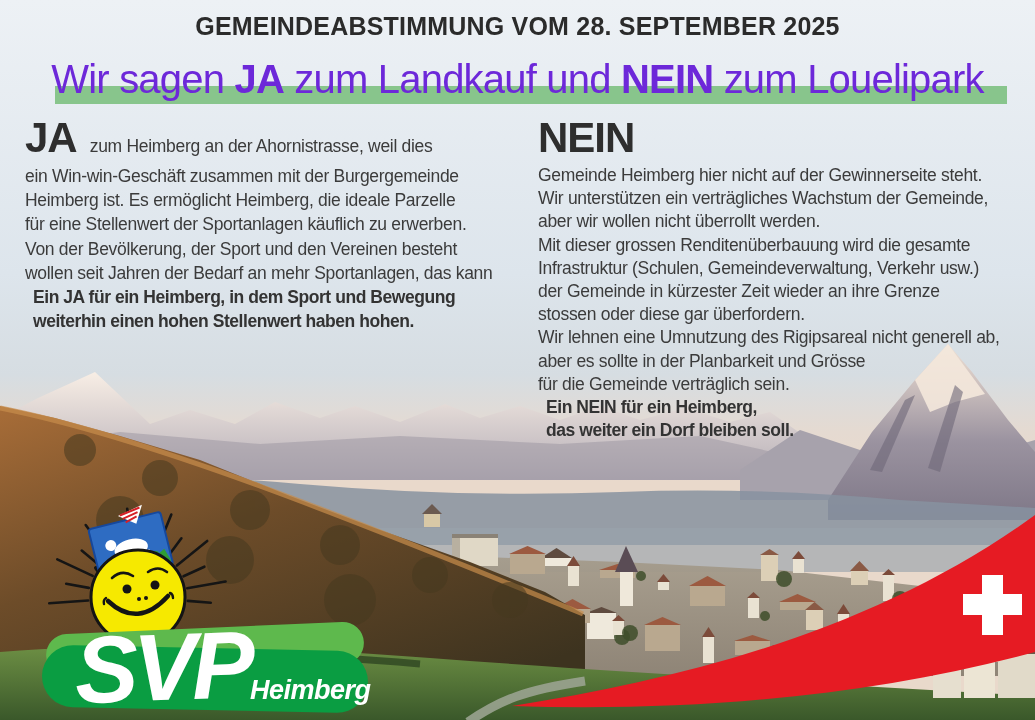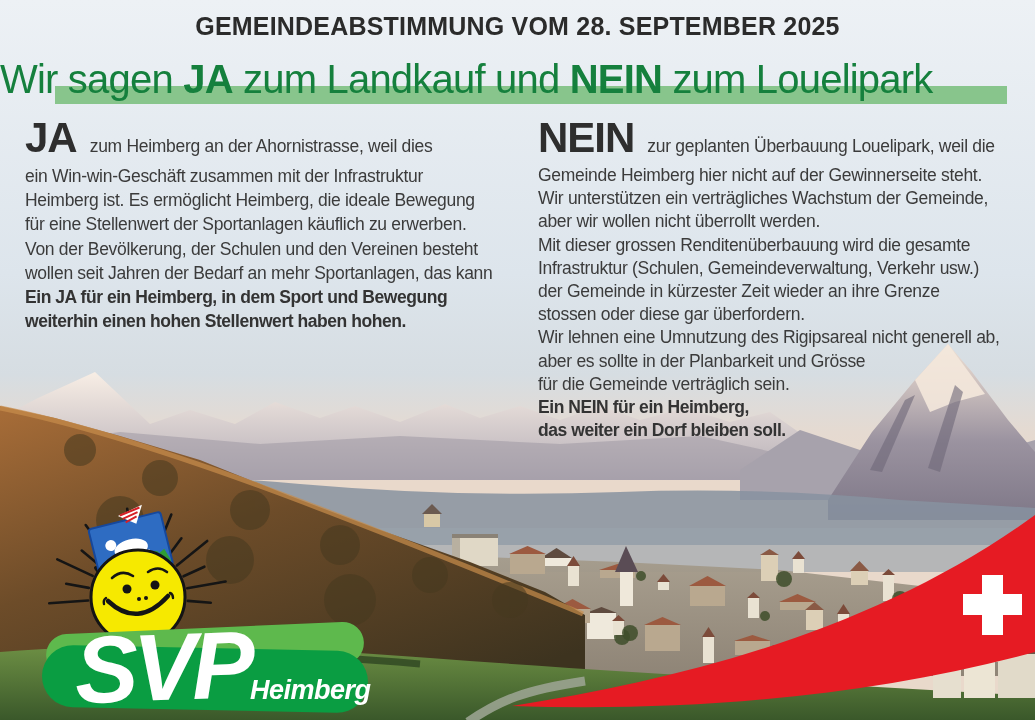--- a/index.html
+++ b/index.html
@@ -8,33 +8,33 @@
     font-family:"Liberation Sans",sans-serif;background:#e9eef2;
   }
   .poster svg{position:absolute;inset:0;}
   .top-title{
     position:absolute;top:12px;left:0;width:100%;text-align:center;
     font-size:25px;font-weight:700;color:#2b2b2b;letter-spacing:.2px;z-index:3;
   }
   .headline-wrap{position:absolute;top:57px;left:0;width:100%;height:60px;z-index:3;}
   .green-bar{position:absolute;left:55px;top:29px;width:952px;height:18px;background:#88c58c;}
   .headline{
-    position:absolute;left:0;top:0;width:100%;
-    font-size:40px;color:#15803d;letter-spacing:-.8px;line-height:44px;font-weight:400;
+    position:absolute;left:0;top:0;width:100%;text-align:center;
+    font-size:40px;color:#6d28d9;letter-spacing:-.8px;line-height:44px;font-weight:400;
   }
   .headline b{font-weight:700;}
   .col{
     position:absolute;top:126px;width:500px;color:#3b3b3b;
     font-size:17.5px;line-height:24.2px;letter-spacing:-.3px;z-index:3;
   }
   .col.left{left:25px;}
   .col.right{left:538px;line-height:23.2px;}
   .leadline{display:flex;align-items:baseline;gap:13px;height:38px;}
   .lead{font-size:42px;font-weight:700;letter-spacing:-1px;color:#2e2e2e;}
-  .line.b{font-weight:700;letter-spacing:-.45px;color:#333;}
+  .line.b{font-weight:700;letter-spacing:-.45px;color:#333;margin-left:8px;}
 </style>
 </head>
 <body>
 
 <div class="poster">
 
   <svg viewBox="0 0 1035 720" width="1035" height="720" aria-hidden="true">
     <defs>
       <linearGradient id="sky" x1="0" y1="0" x2="0" y2="1">
         <stop offset="0" stop-color="#edf1f5"></stop>
@@ -323,33 +323,32 @@
   <div class="headline-wrap">
     <div class="green-bar"></div>
     <div class="headline"><span>Wir sagen </span><b>JA</b><span> zum Landkauf und </span><b>NEIN</b><span> zum Louelipark</span></div>
   </div>
 
   <div class="col left">
     <div class="leadline">
       <span class="lead">JA</span>
       <span class="line">zum Heimberg an der Ahornistrasse, weil dies</span>
     </div>
-    <div class="line">ein Win-win-Geschäft zusammen mit der Infrastruktur</div>
-    <div class="line">Heimberg ist. Es ermöglicht Heimberg, die ideale Bewegung</div>
+    <div class="line">ein Win-win-Geschäft zusammen mit der Burgergemeinde</div>
+    <div class="line">Heimberg ist. Es ermöglicht Heimberg, die ideale Parzelle</div>
     <div class="line">für eine Stellenwert der Sportanlagen käuflich zu erwerben.</div>
-    <div class="line">Von der Bevölkerung, der Schulen und den Vereinen besteht</div>
+    <div class="line">Von der Bevölkerung, der Sport und den Vereinen besteht</div>
     <div class="line">wollen seit Jahren der Bedarf an mehr Sportanlagen, das kann</div>
     <div class="line b">Ein JA für ein Heimberg, in dem Sport und Bewegung</div>
     <div class="line b">weiterhin einen hohen Stellenwert haben hohen.</div>
   </div>
 
   <div class="col right">
     <div class="leadline">
       <span class="lead">NEIN</span>
-      <span class="line">zur geplanten Überbauung Louelipark, weil die</span>
     </div>
     <div class="line">Gemeinde Heimberg hier nicht auf der Gewinnerseite steht.</div>
     <div class="line">Wir unterstützen ein verträgliches Wachstum der Gemeinde,</div>
     <div class="line">aber wir wollen nicht überrollt werden.</div>
     <div class="line">Mit dieser grossen Renditenüberbauung wird die gesamte</div>
     <div class="line">Infrastruktur (Schulen, Gemeindeverwaltung, Verkehr usw.)</div>
     <div class="line">der Gemeinde in kürzester Zeit wieder an ihre Grenze</div>
     <div class="line">stossen oder diese gar überfordern.</div>
     <div class="line">Wir lehnen eine Umnutzung des Rigipsareal nicht generell ab,</div>
     <div class="line">aber es sollte in der Planbarkeit und Grösse</div>

